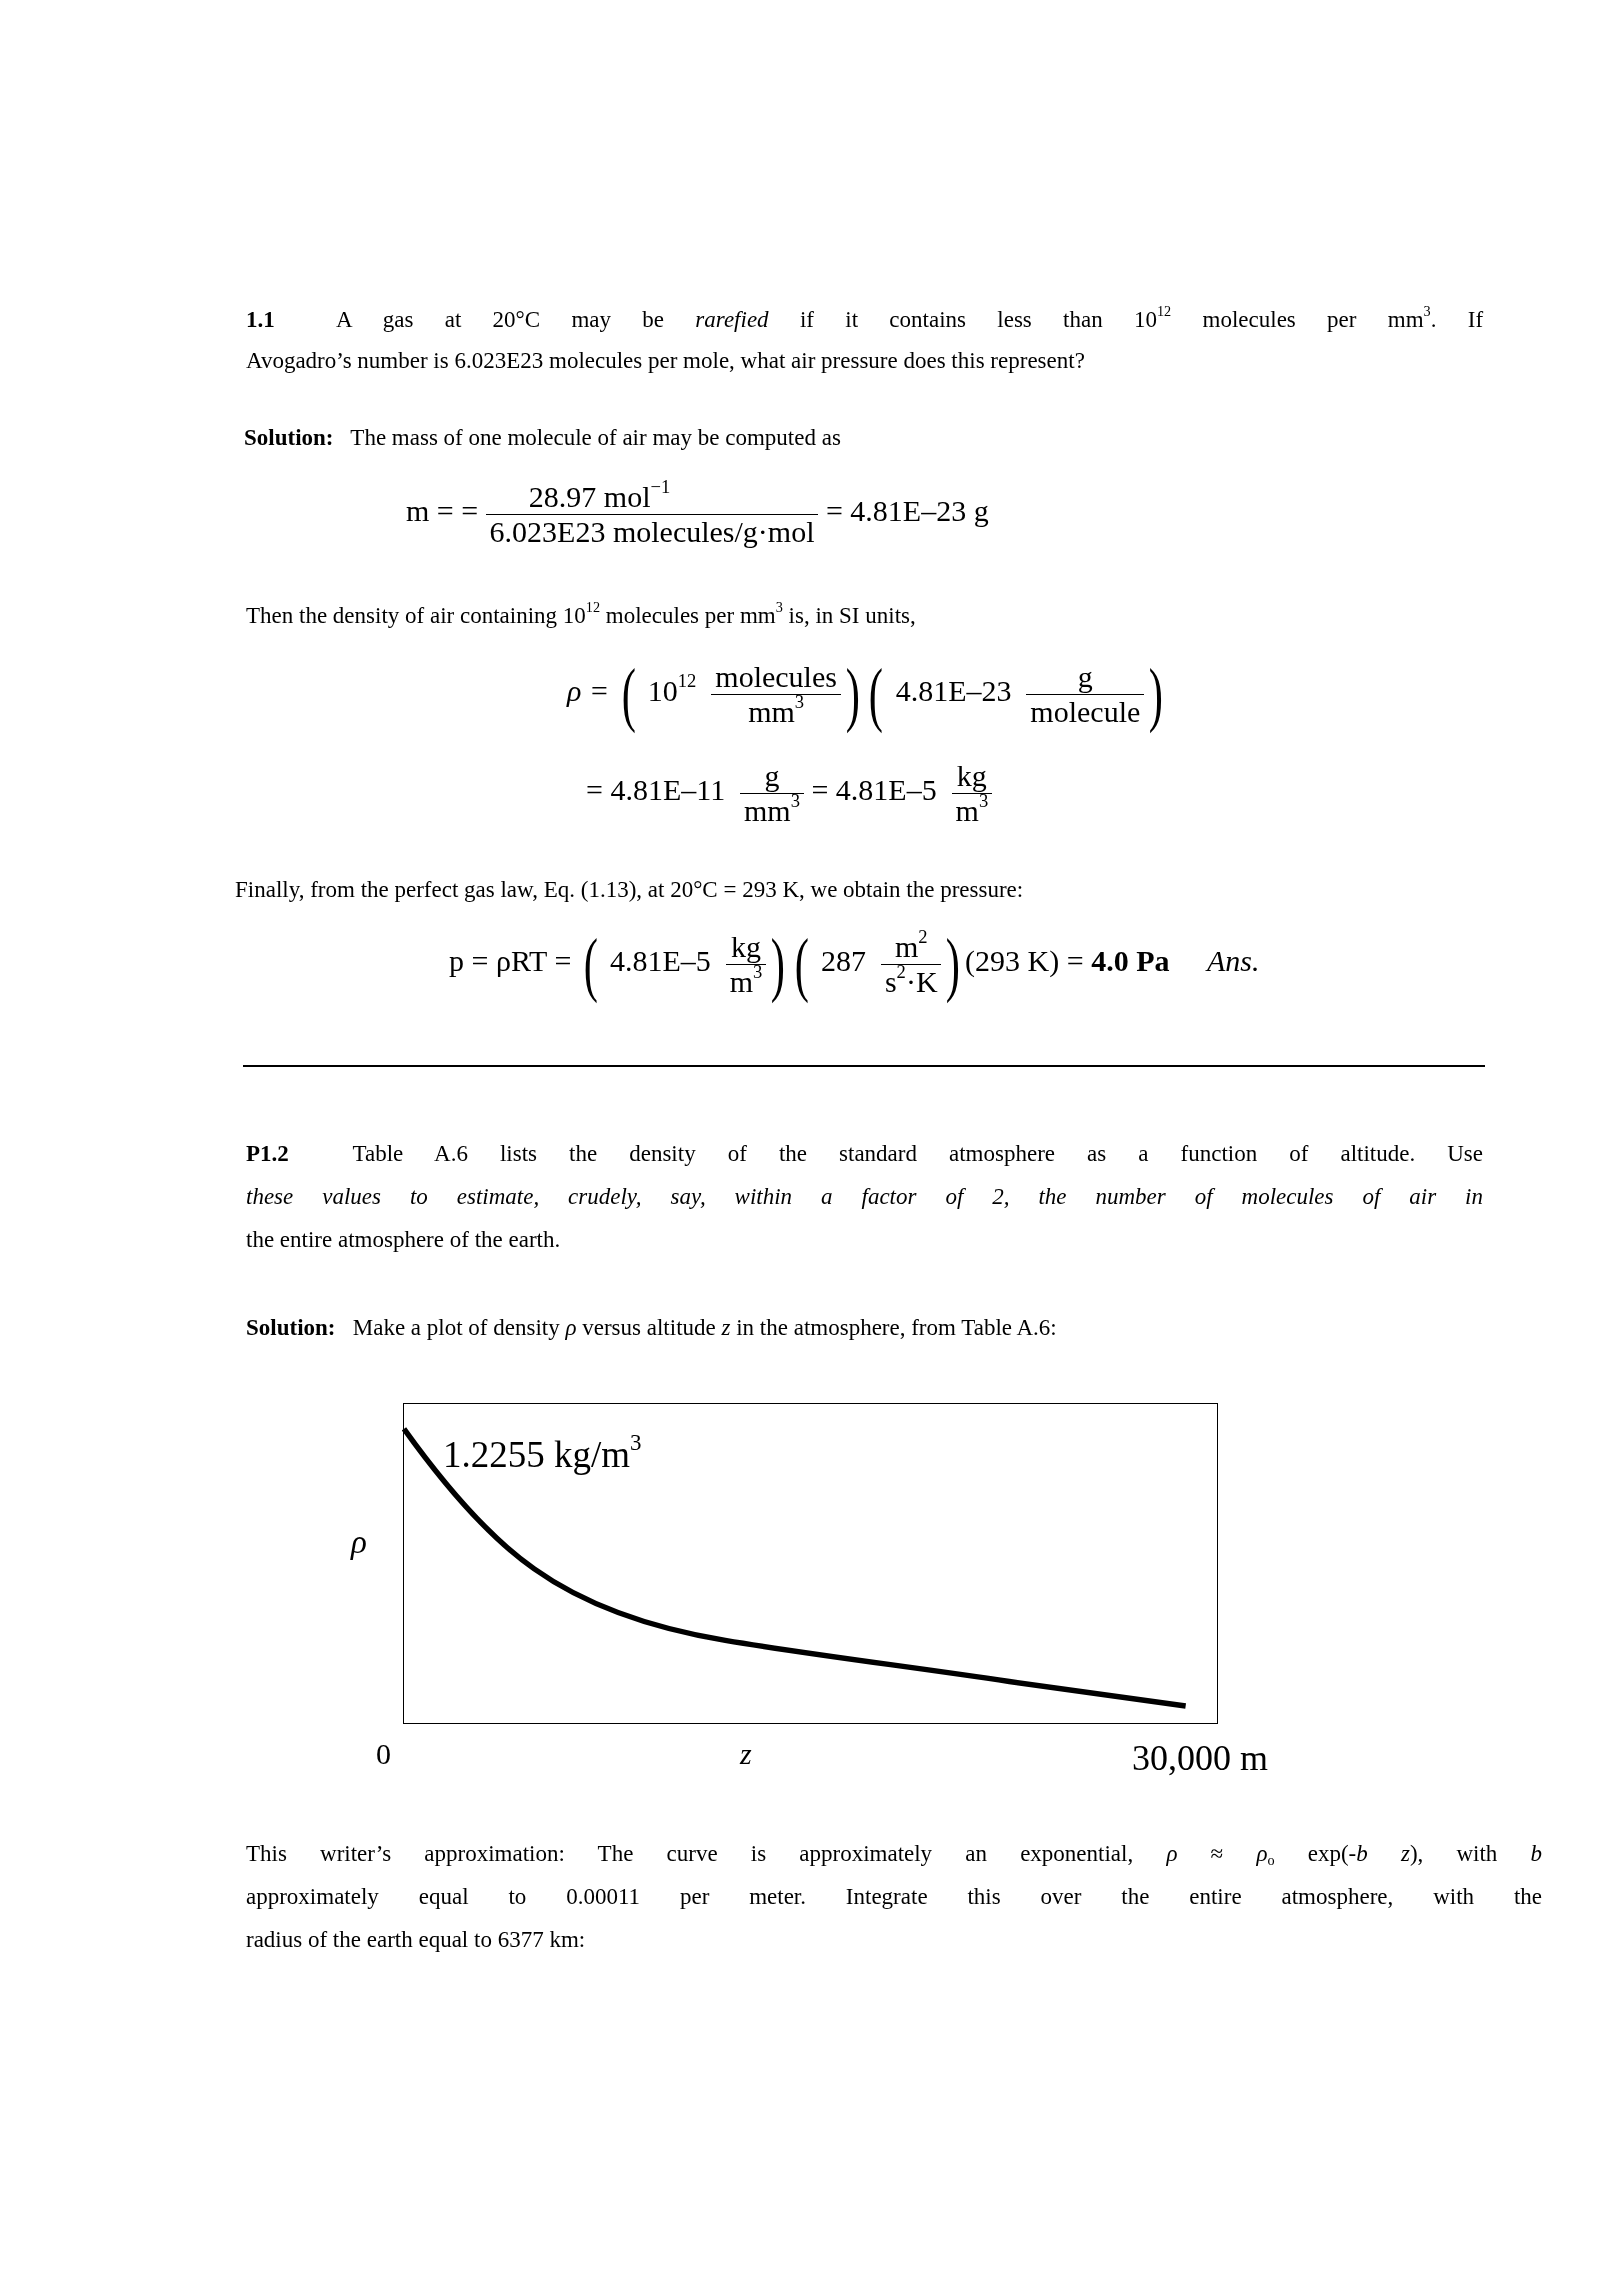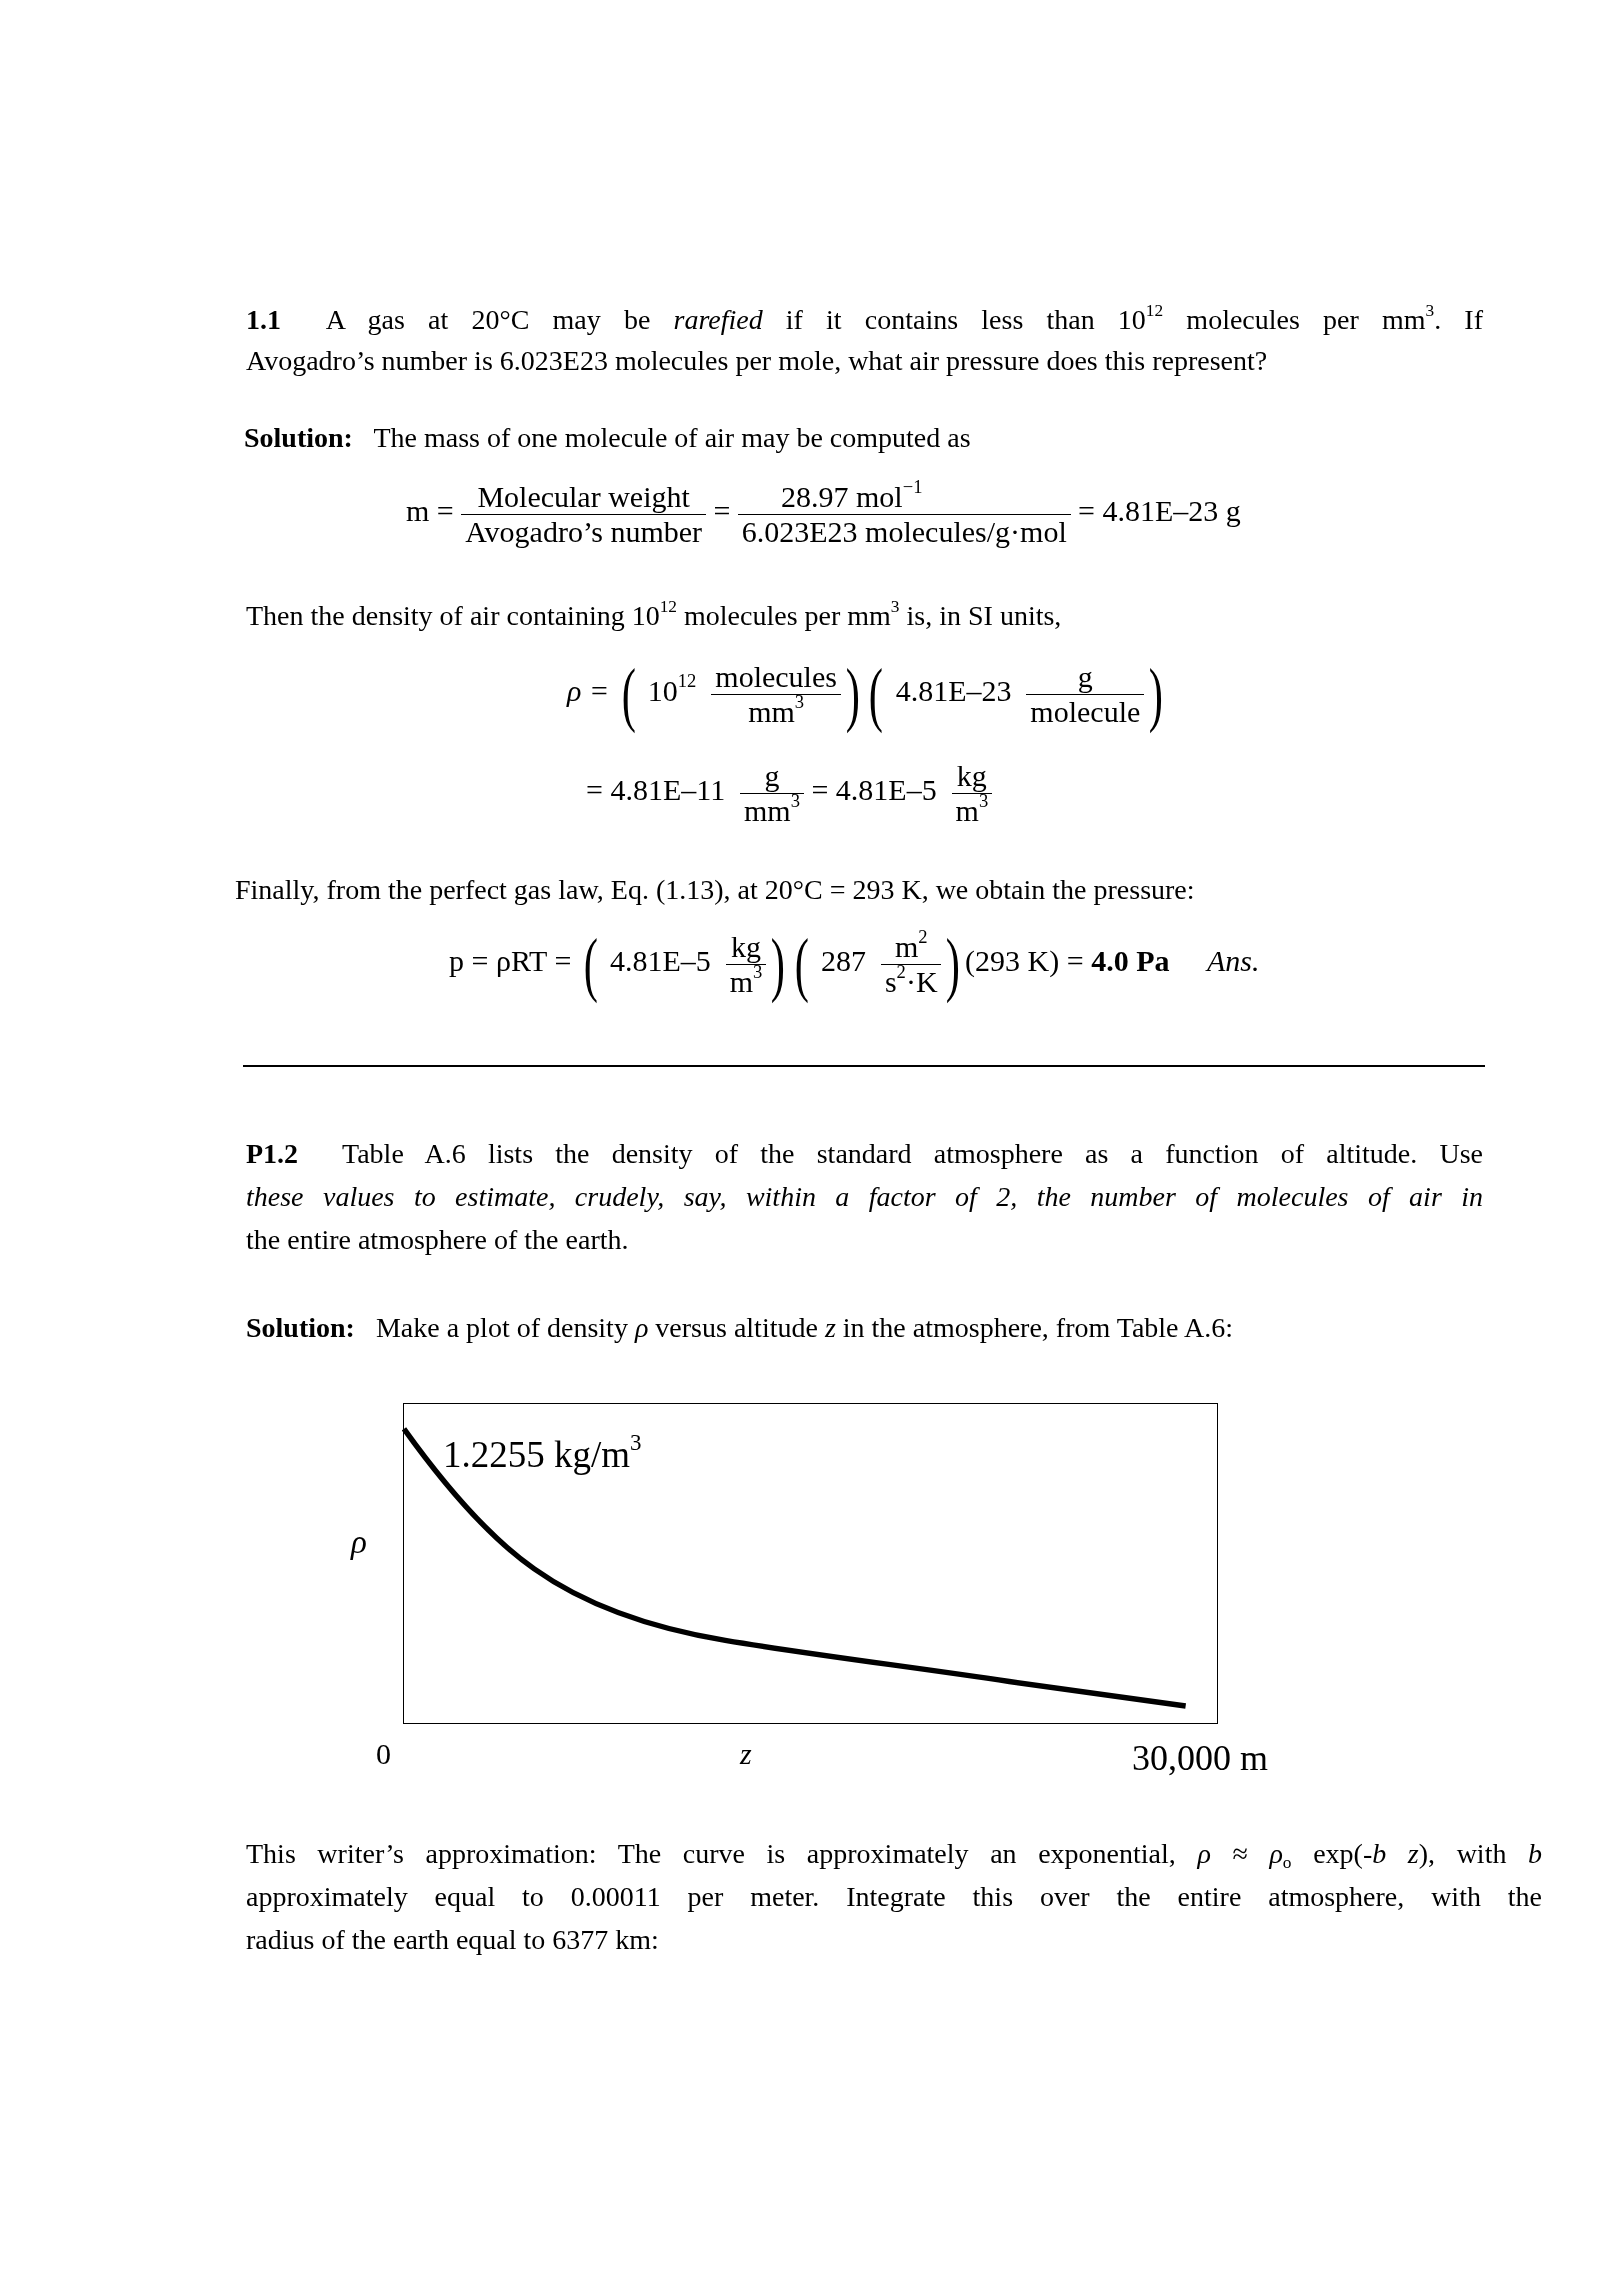--- a/index.html
+++ b/index.html
@@ -1,19 +1,19 @@
 <!DOCTYPE html>
 <html><head>
 <meta charset="utf-8">
 <style>
   html, body { margin: 0; padding: 0; background: #ffffff; }
   body { width: 1620px; height: 2293px; position: relative; overflow: hidden;
          font-family: "Liberation Serif", "DejaVu Serif", serif; color: #000; }
   .abs { position: absolute; }
-  .p { font-size: 28px; line-height: 43px; }
+  .p { font-size: 23px; line-height: 43px; }
   .just { text-align: justify; text-align-last: justify; }
   .b { font-weight: bold; }
   .i { font-style: italic; }
   sup { font-size: 62%; vertical-align: 0.75em; line-height: 0; }
   sub { font-size: 62%; vertical-align: -0.3em; line-height: 0; }
   .eq { font-size: 30px; white-space: nowrap; }
   .frac { display: inline-block; text-align: center; vertical-align: middle; }
   .frac > span { display: block; padding: 0 3.9px; }
   .frac > .num { border-bottom: 1.6px solid #000; }
   .paren { font-size: 71px; line-height: 1; vertical-align: middle; font-weight: 100; transform: scaleX(0.6); display: inline-block; }
@@ -31,24 +31,20 @@
 </div>
 <div class="abs p" style="left:246px; top:339px; width:1237px;">Avogadro’s number is 6.023E23 molecules per mole, what air pressure does this represent?</div>
 
 <div class="abs p" style="left:244px; top:416px;">
   <span class="b">Solution:</span>&nbsp;&nbsp;
   <span>The mass of one molecule of air may be computed as</span>
 </div>
 
 <div class="abs eq" style="left:406px; top:480px;">
   <span>m =</span>
-  <span class="frac">
-    <span class="num">Molecular weight</span>
-    <span class="den">Avogadro’s number</span>
-  </span>
   <span>=</span>
   <span class="frac">
     <span class="num"><span>28.97 mol</span><sup>−1</sup>&nbsp;&nbsp;&nbsp;&nbsp;&nbsp;&nbsp;&nbsp;&nbsp;&nbsp;&nbsp;&nbsp;&nbsp;&nbsp;&nbsp;</span>
     <span class="den">6.023E23 molecules/g·mol</span>
   </span>
   <span>= 4.81E–23 g</span>
 </div>
 
 <div class="abs p" style="left:246px; top:594px;">
   <span>Then the density of air containing 10</span><sup>12</sup>

